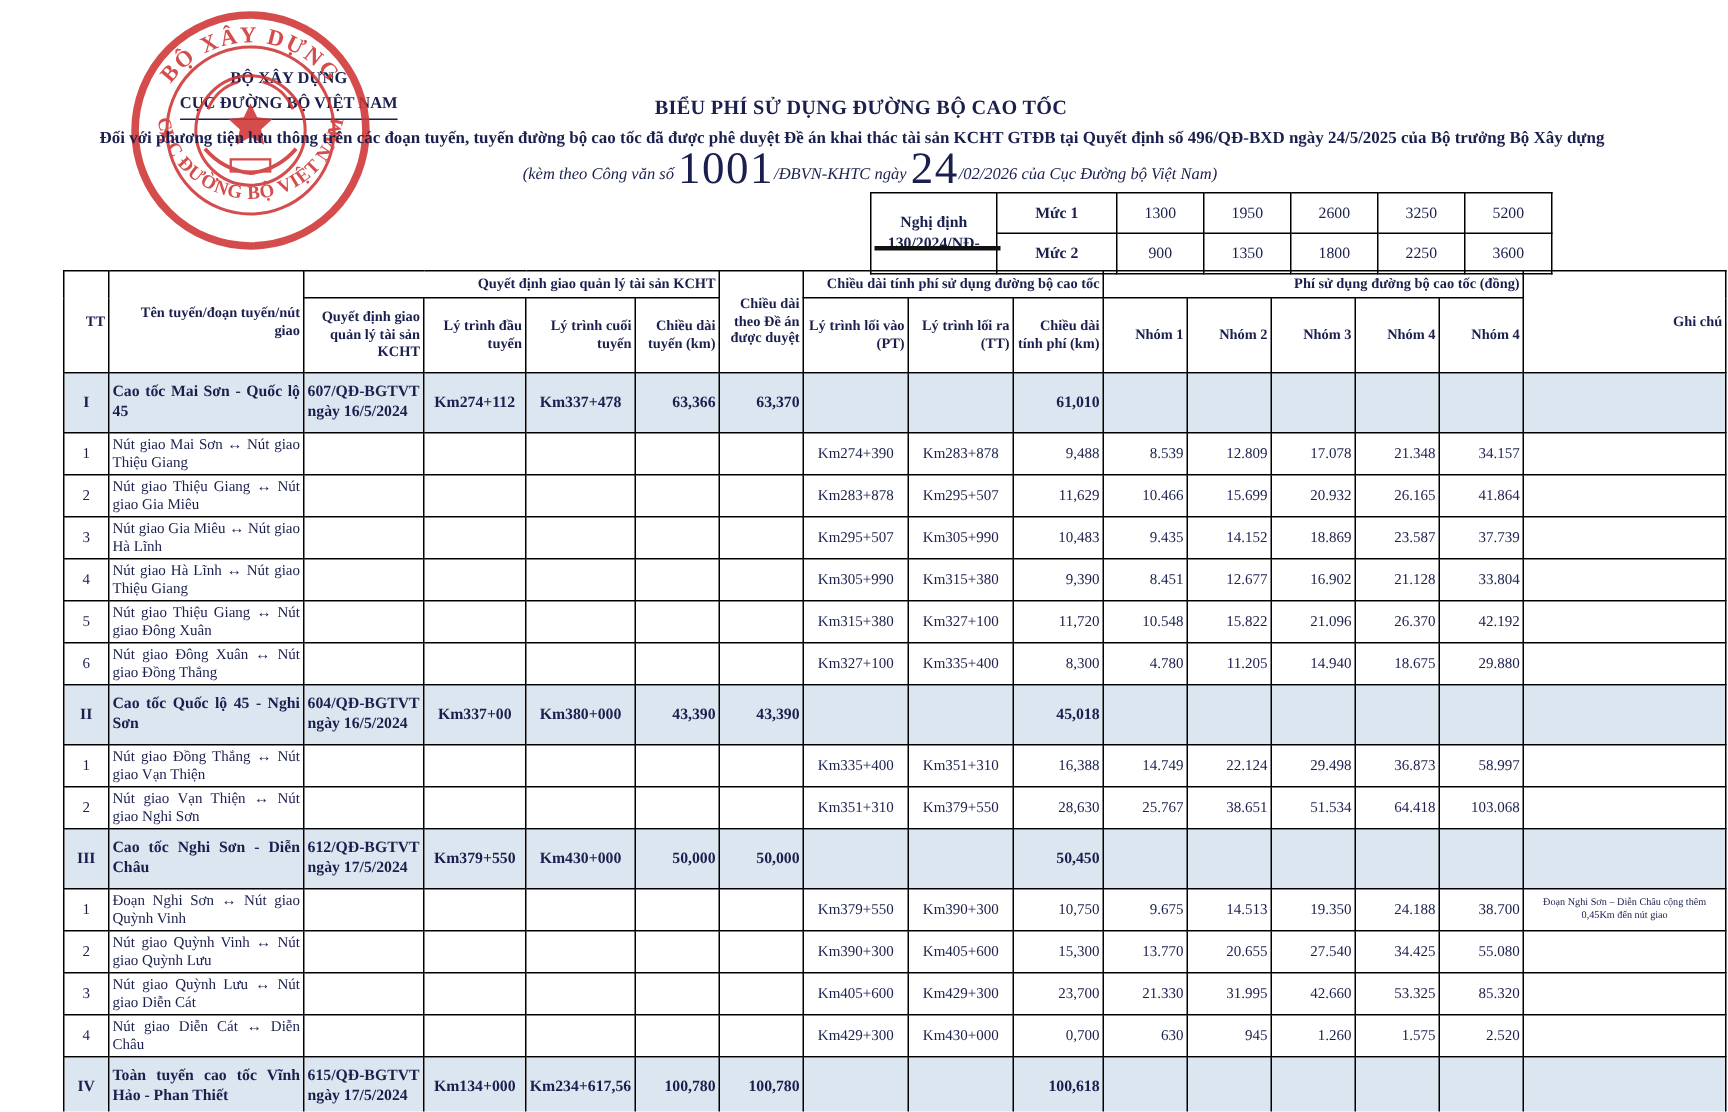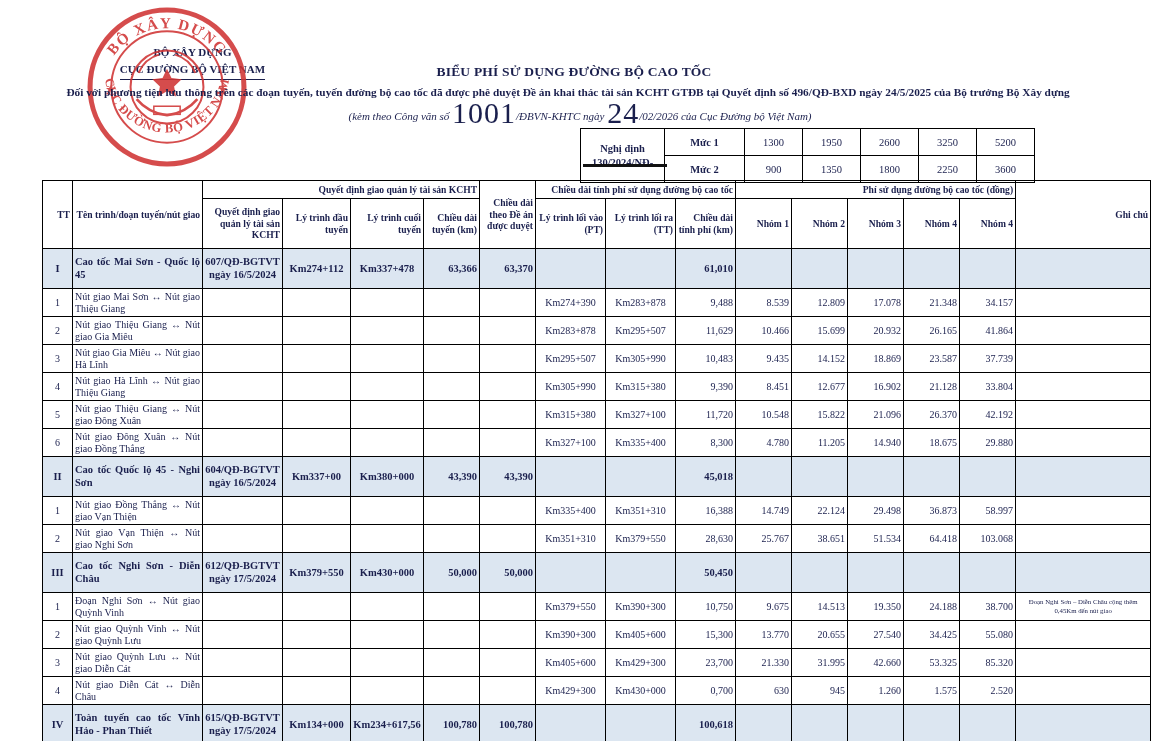--- a/index.html
+++ b/index.html
@@ -26,21 +26,21 @@
   table.main{border-collapse:collapse;table-layout:fixed;width:1108px;border:1.6px solid #000;}
   .main th,.main td{border:1px solid #000;vertical-align:middle;overflow:hidden;padding:0 2px;}
   .main thead th{font-weight:bold;font-size:9.6px;text-align:right;line-height:1.25;padding:1px 2px;}
   .main thead tr.gr{height:18px;}
   .main thead tr.sub{height:50px;}
   .detail-row{height:28px;font-size:10px;}
   .section-row{height:40px;font-size:10.5px;font-weight:bold;}
   .section-row td{background:#dce6f1;border-top:1.6px solid #000;border-bottom:1.6px solid #000;}
   .c-tt{text-align:center;}
   .c-name{text-align:left;text-align:justify;line-height:1.2;padding:1px 4px;}
-  .c-decision{text-align:center;line-height:1.2;}
+  .c-decision{line-height:1.2;}
   .c-km_start,.c-km_end,.c-entry,.c-exit{text-align:center;}
   .c-length,.c-approved,.c-fee_length,.c-n1,.c-n2,.c-n3,.c-n4,.c-n5{text-align:right;padding-right:5px;}
   .c-note{text-align:center;font-size:6.8px;line-height:1.3;padding:1px 2px;font-weight:normal;}
 </style>
 </head>
 <body>
 
 <div class="org-block">
   <div>BỘ XÂY DỰNG</div>
   <div><span class="org-line2">CỤC ĐƯỜNG BỘ VIỆT NAM</span></div>
@@ -128,21 +128,21 @@
         <col style="width:56px">
         <col style="width:56px">
     <col style="width:56px">
         <col style="width:56px">
         <col style="width:56px">
         <col style="width:135px">
   </colgroup>
   <thead>
     <tr class="gr">
       <th rowspan="2">TT</th>
-      <th rowspan="2">Tên trình/đoạn tuyến/nút giao</th>
+      <th rowspan="2">Tên tuyến/đoạn tuyến/nút giao</th>
       <th colspan="4">Quyết định giao quản lý tài sản KCHT</th>
       <th rowspan="2">Chiều dài theo Đề án được duyệt</th>
       <th colspan="3">Chiều dài tính phí sử dụng đường bộ cao tốc</th>
       <th colspan="5">Phí sử dụng đường bộ cao tốc (đồng)</th>
       <th rowspan="2">Ghi chú</th>
     </tr>
     <tr class="sub">
       <th>Quyết định giao quản lý tài sản KCHT</th>
       <th>Lý trình đầu tuyến</th>
       <th>Lý trình cuối tuyến</th>

